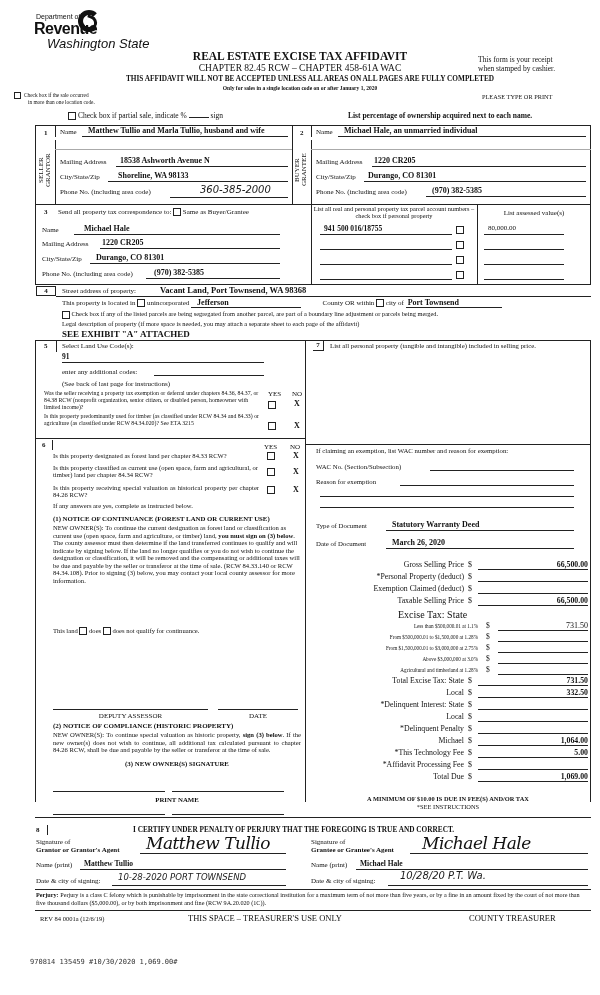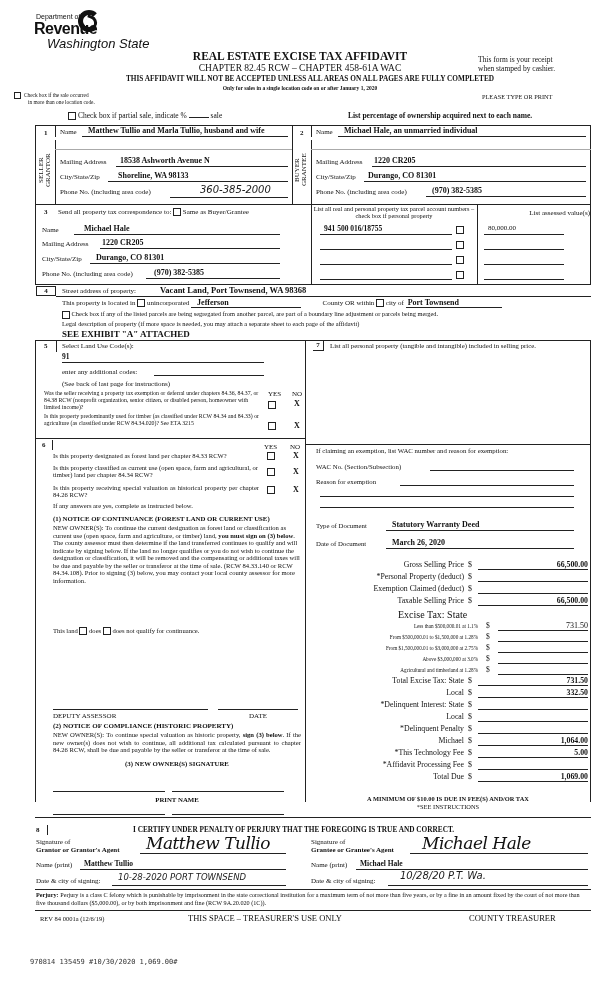--- a/index.html
+++ b/index.html
@@ -70,21 +70,21 @@
 <div class="abs locbox">
   <span class="cb" style="position:absolute;left:-22px;top:0;width:7px;height:7px;"></span>
   <div style="margin-left:-12px;">Check box if the sale occurred</div>
   <div style="margin-left:-8px;">in more than one location code.</div>
 </div>
 
 <div class="abs partial">
   <span class="cb"></span>
   <span style="font-weight:normal;">Check box if partial sale, indicate %</span>
   <span class="ul" style="display:inline-block;width:20px;height:8px;"></span>
-  <span style="font-weight:normal;">sale</span>
+  <span style="font-weight:normal;">sign</span>
 </div>
 <div class="abs listpct">List percentage of ownership acquired next to each name.</div>
 
 <div class="abs box" style="left:35px;top:125px;width:556px;height:160px;border-width:1px;"></div>
 
 <div class="abs" style="left:292px;top:125px;width:1px;height:80px;background:#222;"></div>
 
 <div class="abs" style="left:35px;top:204px;width:556px;height:1px;background:#222;"></div>
 
 <div class="abs numtag" style="left:44px;top:129px;">1</div>
@@ -126,21 +126,21 @@
 <div class="abs lbl" style="left:42px;top:240px;">Mailing Address</div>
 <div class="abs val ul" style="left:100px;top:238px;width:180px;height:11px;padding-left:2px;">1220 CR205</div>
 <div class="abs lbl" style="left:42px;top:255px;">City/State/Zip</div>
 <div class="abs val ul" style="left:90px;top:253px;width:190px;height:11px;padding-left:6px;">Durango, CO 81301</div>
 <div class="abs lbl" style="left:42px;top:270px;">Phone No. (including area code)</div>
 <div class="abs val ul" style="left:146px;top:268px;width:134px;height:11px;padding-left:8px;">(970) 382-5385</div>
 
 <div class="abs" style="left:311px;top:204px;width:1px;height:81px;background:#222;"></div>
 <div class="abs" style="left:477px;top:204px;width:1px;height:81px;background:#222;"></div>
 <div class="abs" style="left:312px;top:205px;width:164px;text-align:center;font-size:6.3px;line-height:7px;">List all real and personal property tax parcel account numbers – check box if personal property</div>
-<div class="abs" style="left:478px;top:209px;width:112px;text-align:right;font-size:7px;">List assessed value(s)</div>
+<div class="abs" style="left:478px;top:209px;width:112px;text-align:center;font-size:7px;">List assessed value(s)</div>
 
 <div class="abs" style="left:320px;top:224px;">
   <div class="abs val ul" style="left:0;top:0;width:132px;height:11px;padding-left:4px;font-size:7.5px;">941 500 016/18755</div>
   <span class="abs cb" style="left:136px;top:2px;"></span>
   <div class="abs ul" style="left:164px;top:0;width:80px;height:11px;padding-left:4px;font-size:7px;">80,000.00</div>
 </div>
 <div class="abs" style="left:320px;top:239px;">
   <div class="abs ul" style="left:0;top:0;width:132px;height:11px;"></div>
   <span class="abs cb" style="left:136px;top:2px;"></span>
   <div class="abs ul" style="left:164px;top:0;width:80px;height:11px;"></div>
@@ -229,21 +229,21 @@
 <div class="abs lbl" style="left:53px;top:627px;font-size:6.6px;">
   <span>This land</span>
   <span class="cb"></span>
   <span>does</span>
   <span class="cb"></span>
   <span>does not qualify for continuance.</span>
 </div>
 
 <div class="abs ul" style="left:53px;top:709px;width:155px;height:1px;"></div>
 <div class="abs ul" style="left:218px;top:709px;width:80px;height:1px;"></div>
-<div class="abs" style="left:53px;top:712px;width:155px;text-align:left;font-size:7px;">DEPUTY ASSESSOR</div>
+<div class="abs" style="left:53px;top:712px;width:155px;text-align:center;font-size:7px;">DEPUTY ASSESSOR</div>
 <div class="abs" style="left:218px;top:712px;width:80px;text-align:center;font-size:7px;">DATE</div>
 
 <div class="abs b" style="left:53px;top:722px;font-size:7px;">(2) NOTICE OF COMPLIANCE (HISTORIC PROPERTY)</div>
 <div class="abs para" style="left:53px;top:731px;width:248px;text-align:justify;">
   <span>NEW OWNER(S): To continue special valuation as historic property, </span><b>sign (3) below</b><span>. If the new owner(s) does not wish to continue, all additional tax calculated pursuant to chapter 84.26 RCW, shall be due and payable by the seller or transferor at the time of sale.</span>
 </div>
 <div class="abs b" style="left:53px;top:760px;width:248px;text-align:center;font-size:6.8px;">(3)  NEW OWNER(S) SIGNATURE</div>
 
 <div class="abs ul" style="left:53px;top:791px;width:112px;height:1px;"></div>
 <div class="abs ul" style="left:172px;top:791px;width:112px;height:1px;"></div>

